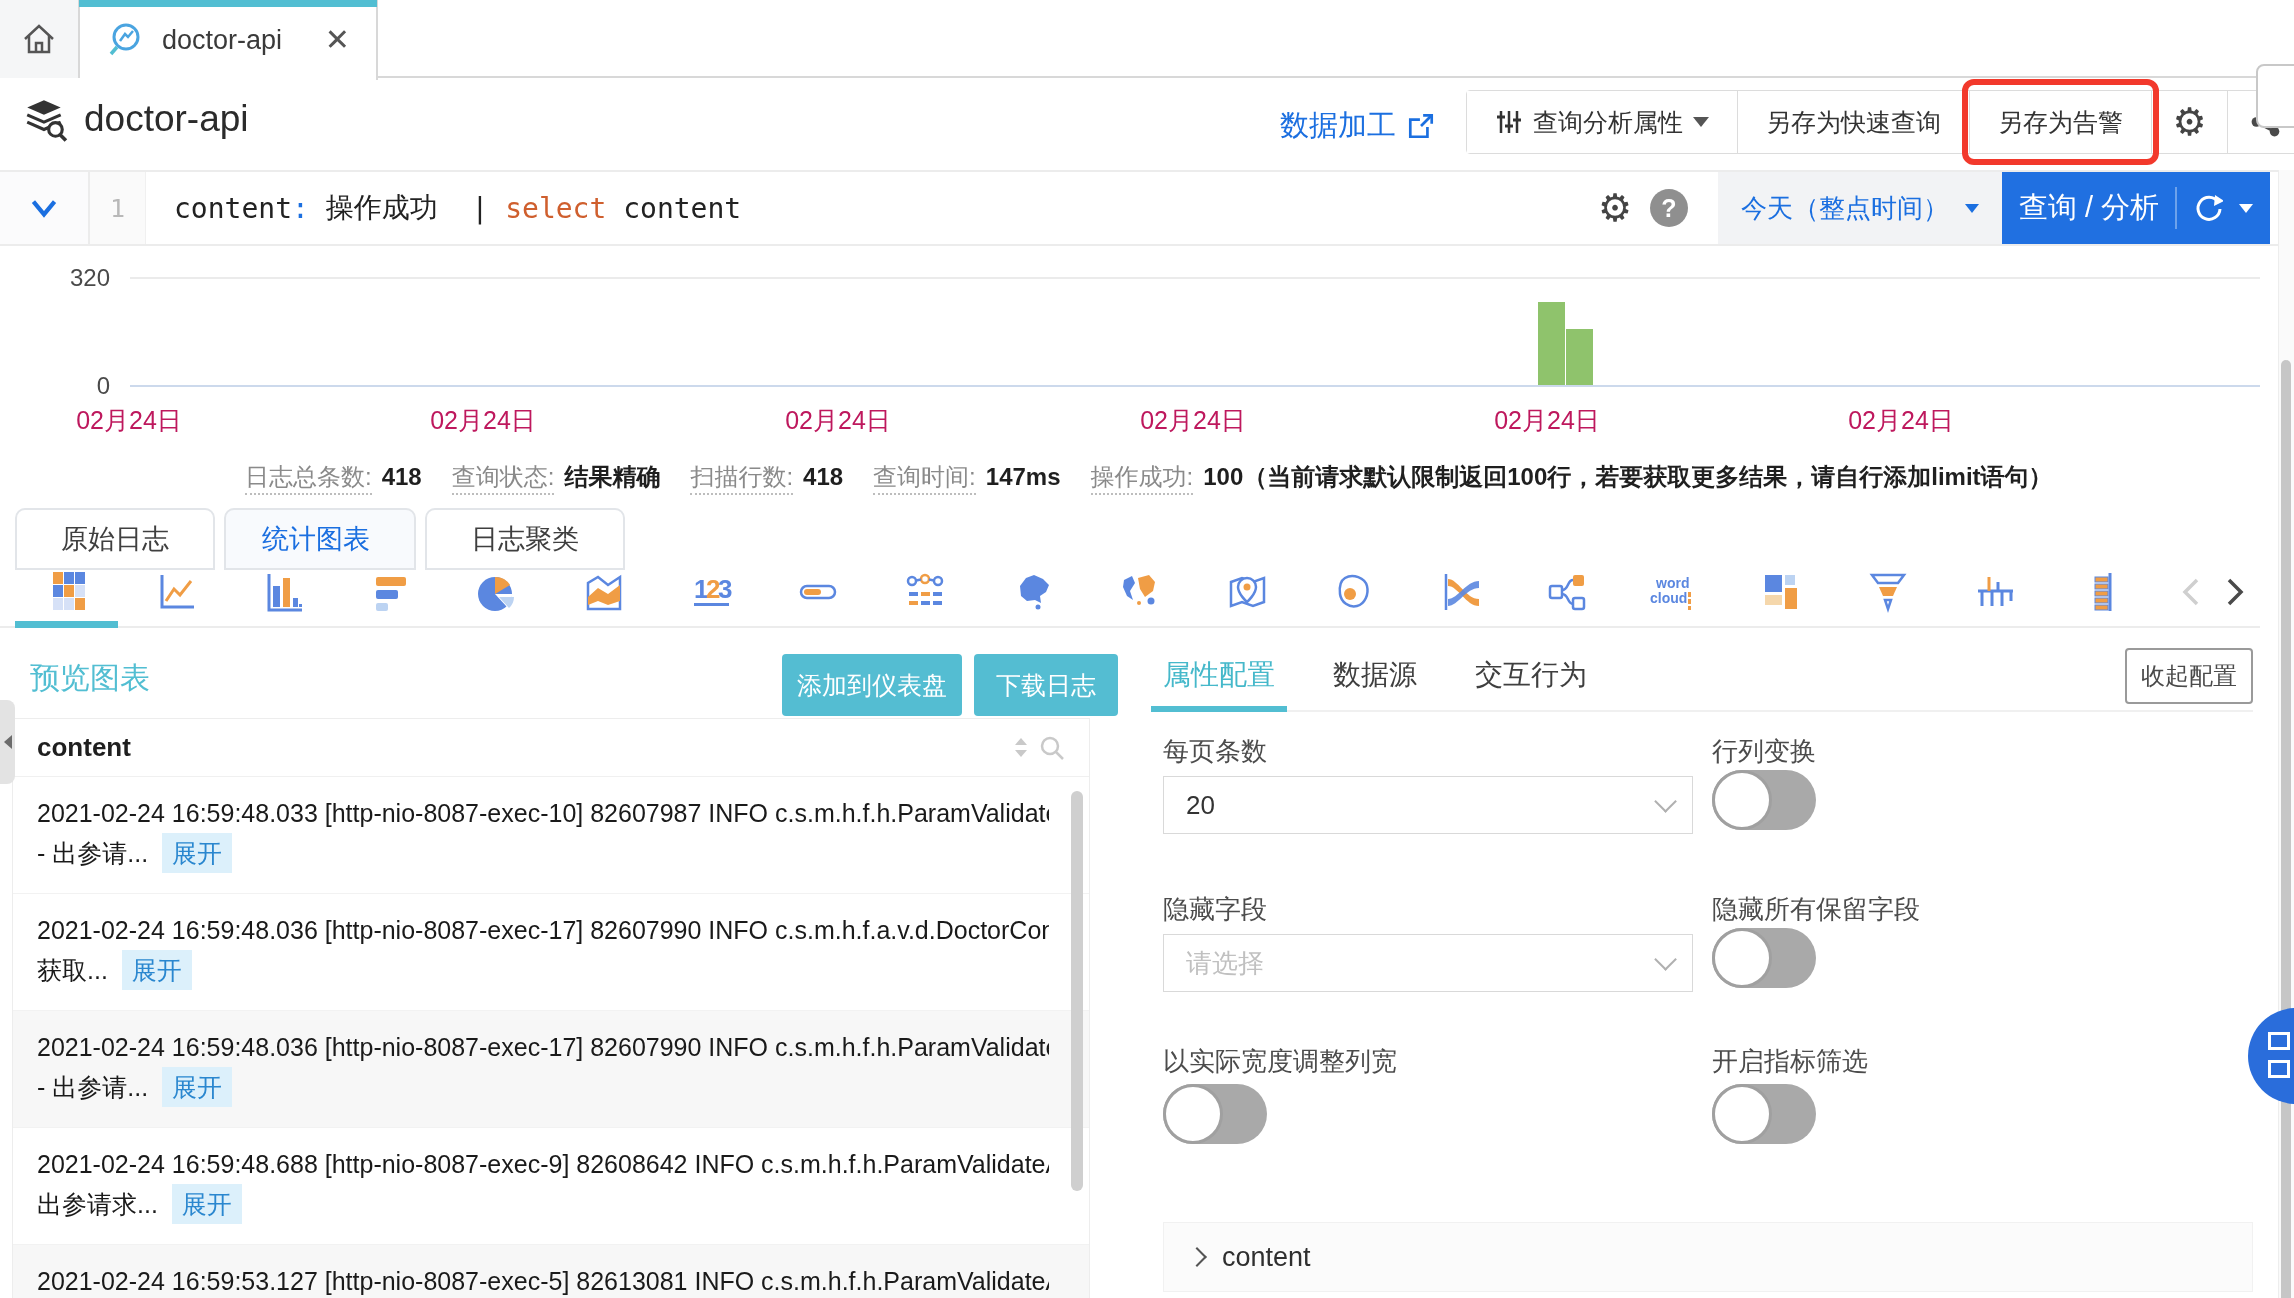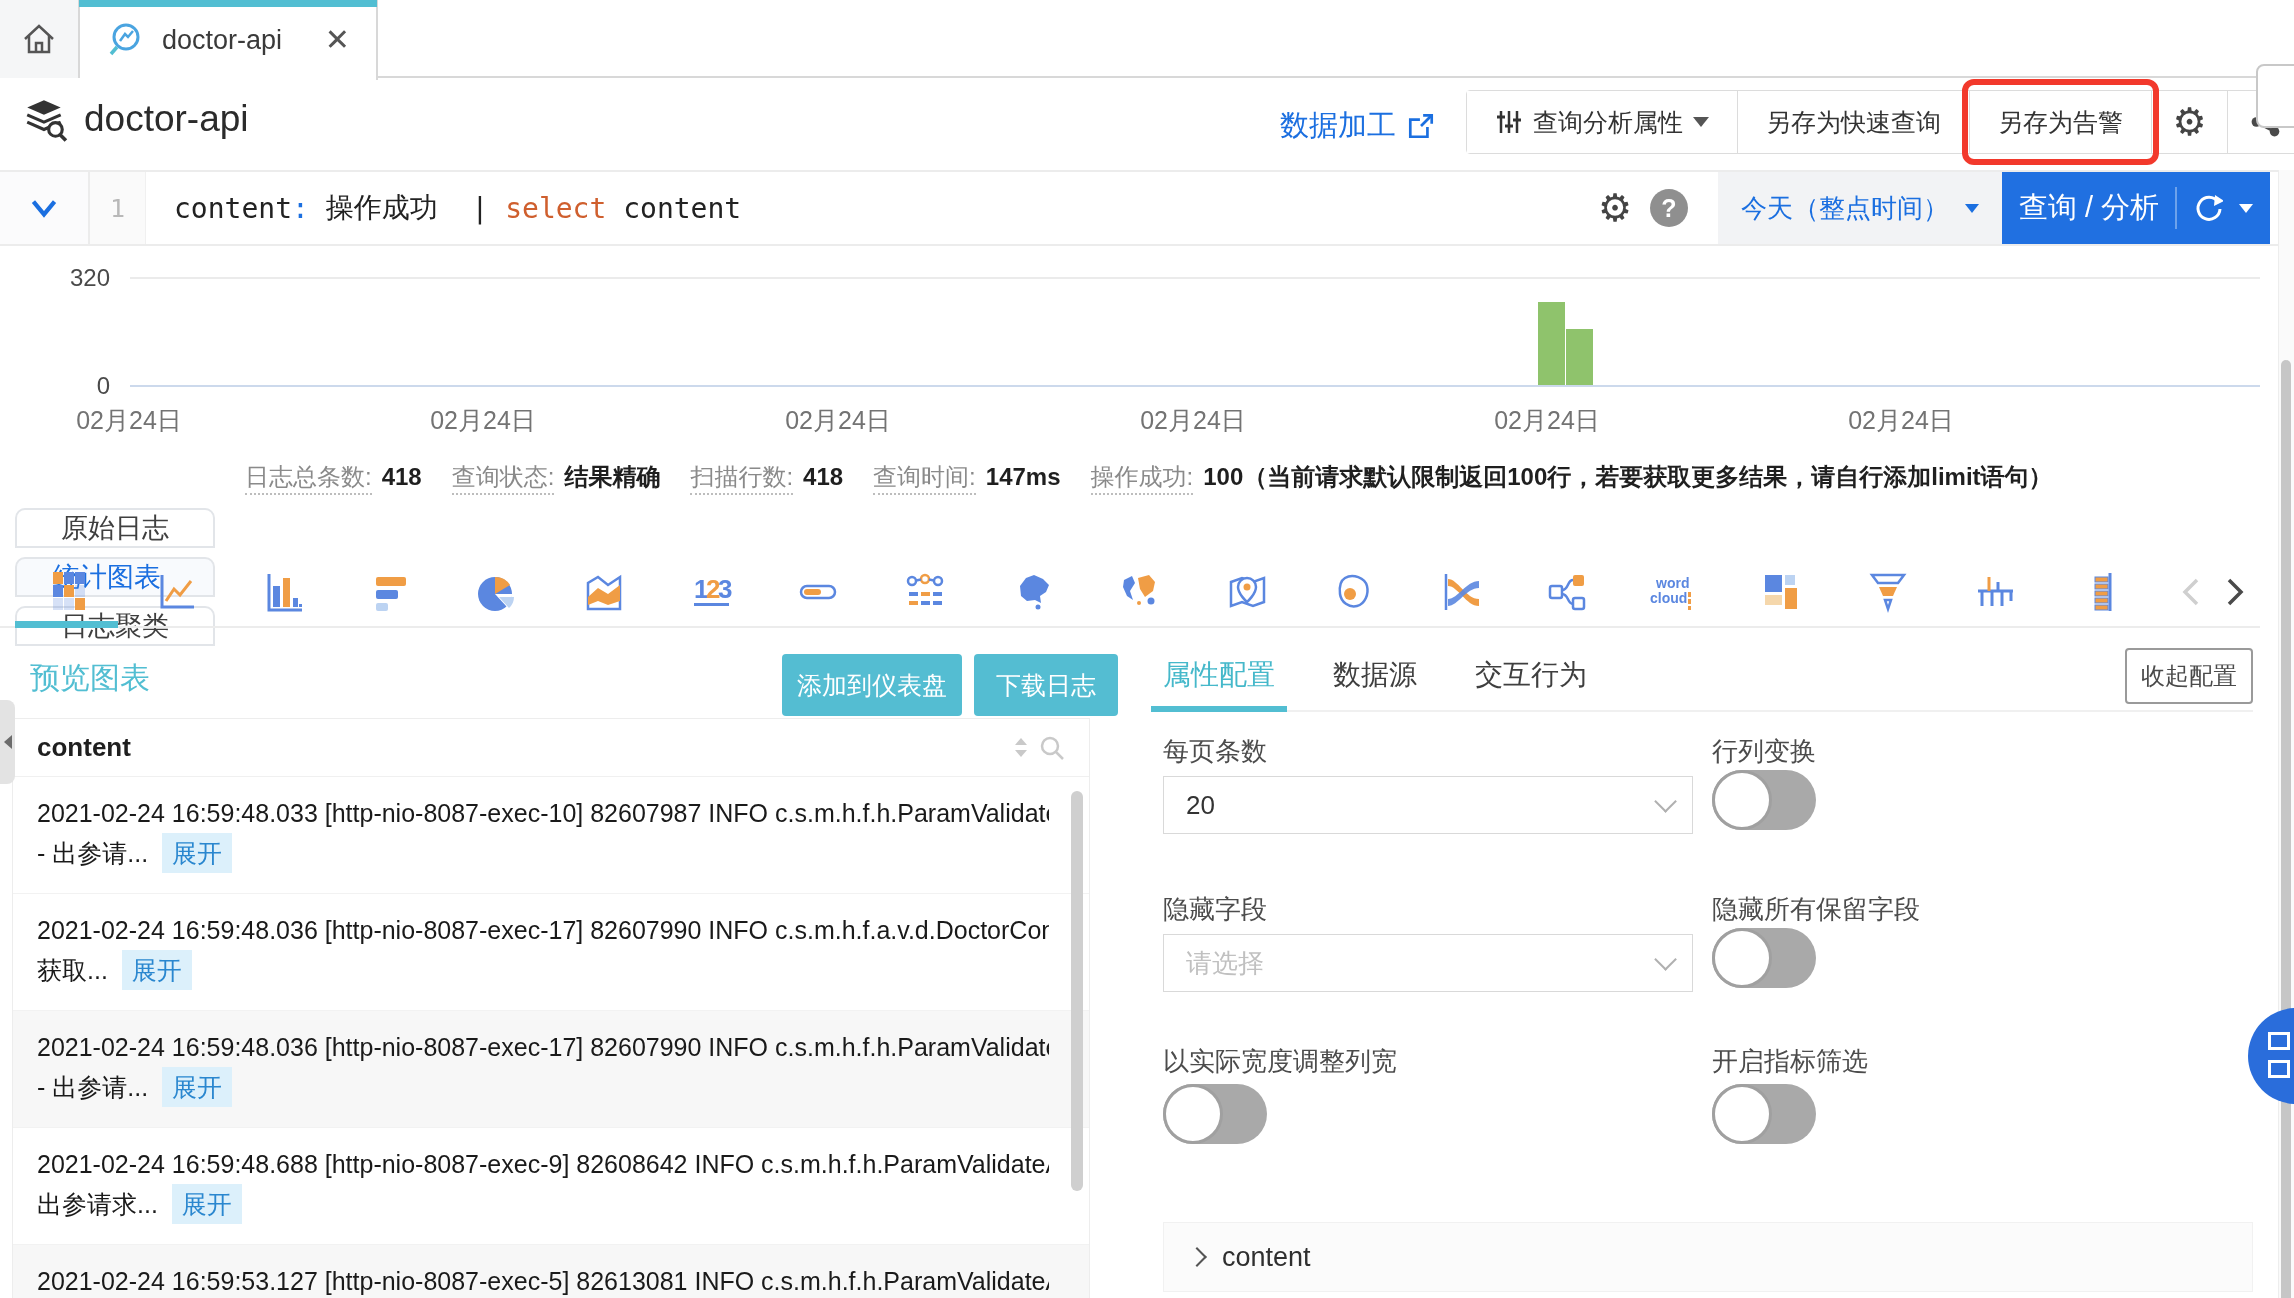--- a/index.html
+++ b/index.html
@@ -48,33 +48,33 @@
   
   .chart { position:absolute; top:246px; left:0; width:2294px; height:202px; }
   .gridline { position:absolute; left:130px; right:34px; height:2px; }
   .grid-top { top:31px; background:#ebebeb; }
   .grid-zero { top:139px; background:#ccd9ec; }
   .ytick { position:absolute; left:30px; width:80px; text-align:right; font-size:24px; color:#4a4a4a; }
   .ytick-max { top:18px; }
   .ytick-zero { top:126px; }
   .bar { position:absolute; width:27px; cursor:pointer; }
   .xticks { position:absolute; top:158px; left:0; width:100%; }
-  .xtick { position:absolute; transform:translateX(-50%); font-size:25px; color:#737373; white-space:nowrap; }
+  .xtick { position:absolute; transform:translateX(-50%); font-size:25px; color:#be185d; white-space:nowrap; }
   .xtick:nth-of-type(1){left:129px} .xtick:nth-of-type(2){left:483px}
   .xtick:nth-of-type(3){left:838px} .xtick:nth-of-type(4){left:1193px}
   .xtick:nth-of-type(5){left:1547px} .xtick:nth-of-type(6){left:1901px}
 
   
   .stats { position:absolute; top:452px; left:245px; height:50px; display:flex; align-items:center; font-size:24px; }
   .stat-item { margin-right:30px; white-space:nowrap; }
   .stat-label { color:#8a8a8a; border-bottom:2px dotted #bdbdbd; padding-bottom:3px; }
   .stat-value { color:#1f1f1f; font-weight:600; margin-left:10px; }
 
   
-  .vtabs { position:absolute; top:508px; left:15px; display:flex; gap:9px; height:62px;flex-direction:column; }
+  .vtabs { position:absolute; top:508px; left:15px; display:flex; gap:9px; height:62px; }
   .vtab { border:2px solid #e2e5e9; border-radius:10px 10px 0 0; padding:0 44px; display:flex; align-items:center; font-size:27px; color:#3f3f3f; background:#fff; cursor:pointer; }
   .vtab.active { color:#1b6fe0; background:#f8fafd;padding-left:36px; }
 
   
   .icon-row { position:absolute; top:558px; left:0; width:2260px; height:70px; border-bottom:2px solid #ececec; display:flex; align-items:center; padding-left:15px; }
   .icon-cell { width:107px; height:100%; display:flex; align-items:center; justify-content:center; position:relative; cursor:pointer; }
   .icon-cell.selected::after { content:''; position:absolute; bottom:-2px; left:0px; right:4px; height:7px; background:#52bed2; }
   .icon-nav { width:40px; height:100%; display:flex; align-items:center; justify-content:center; cursor:pointer; }
   .icon-nav.first { margin-left:18px; }
 

